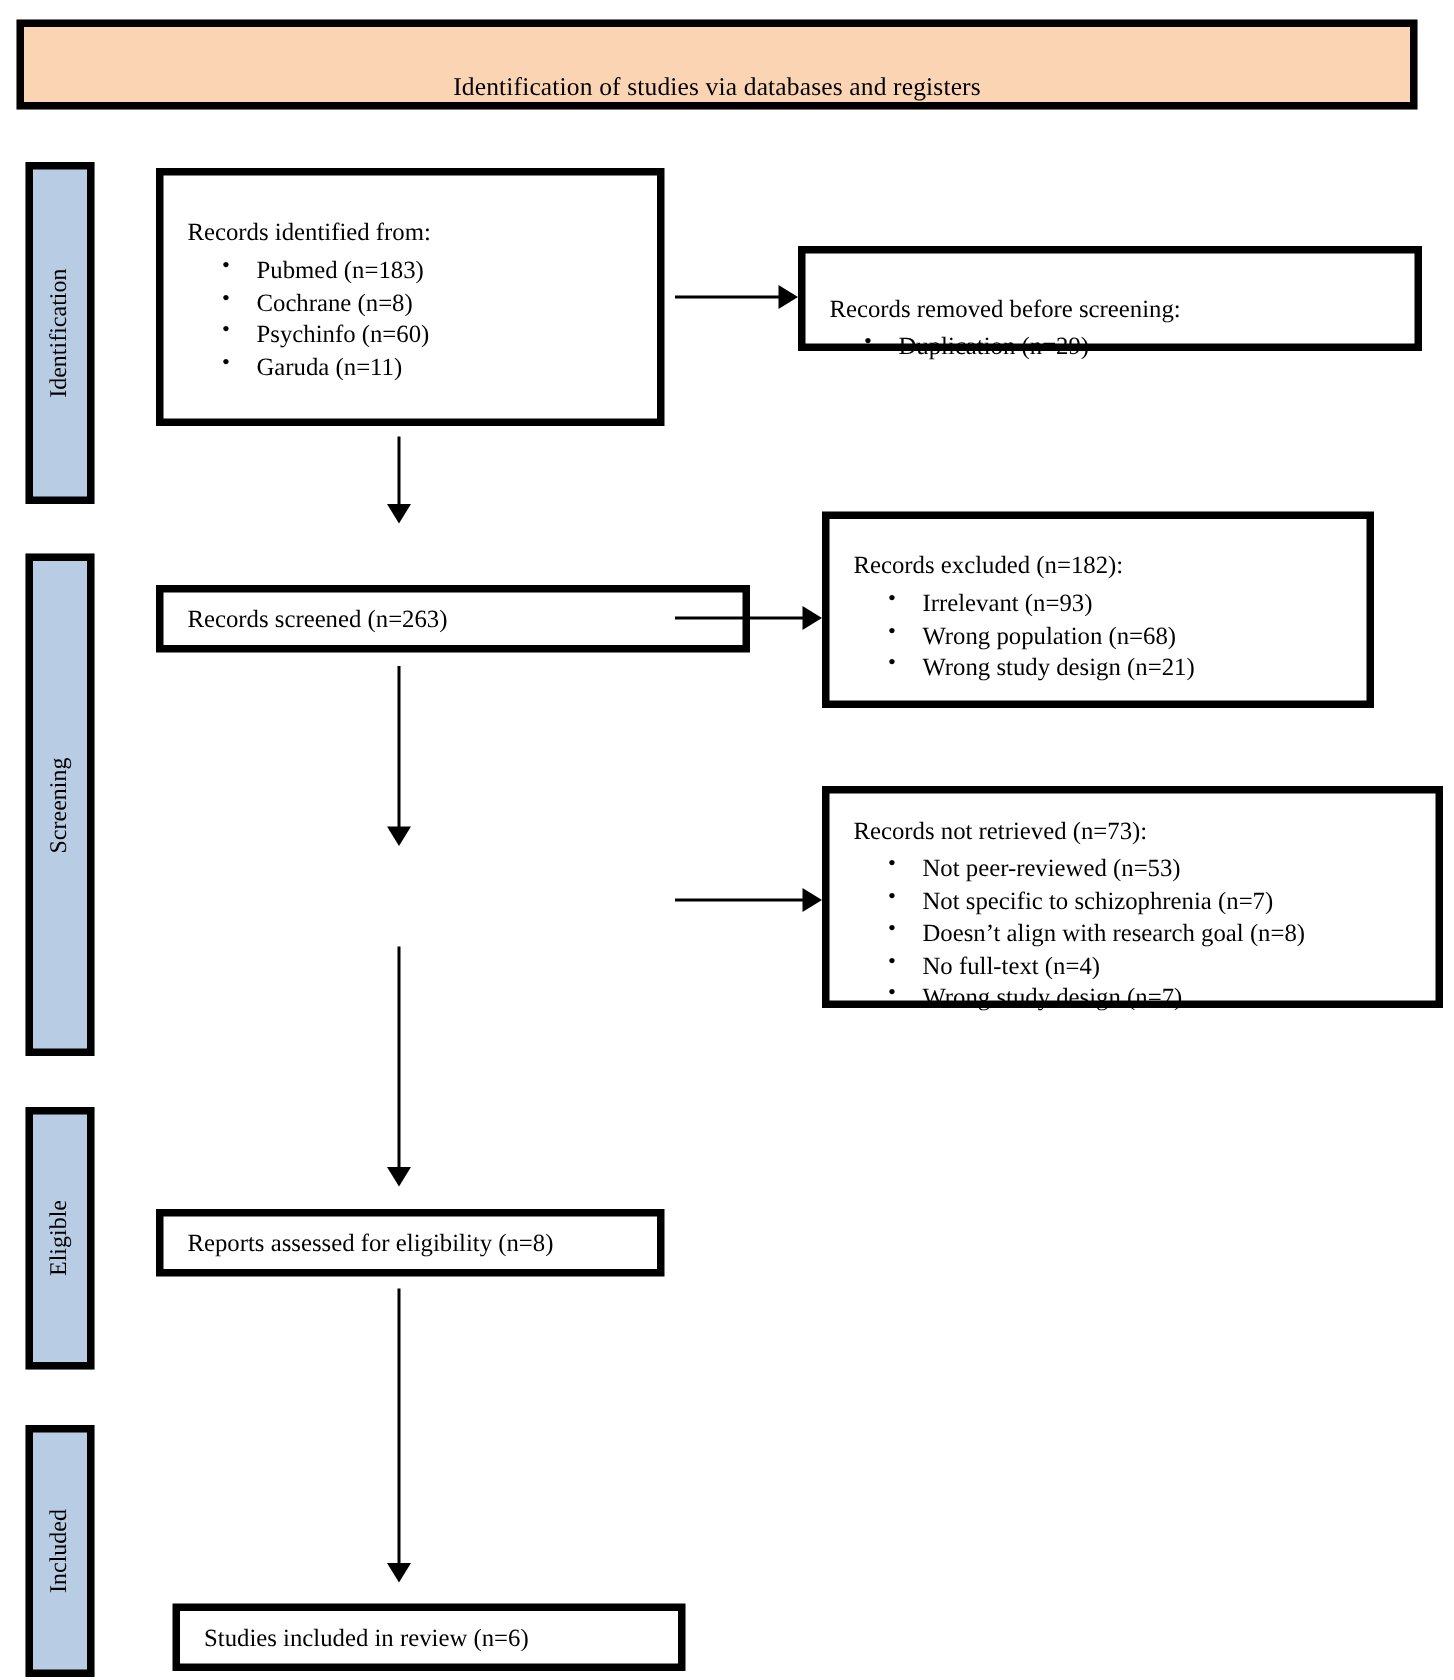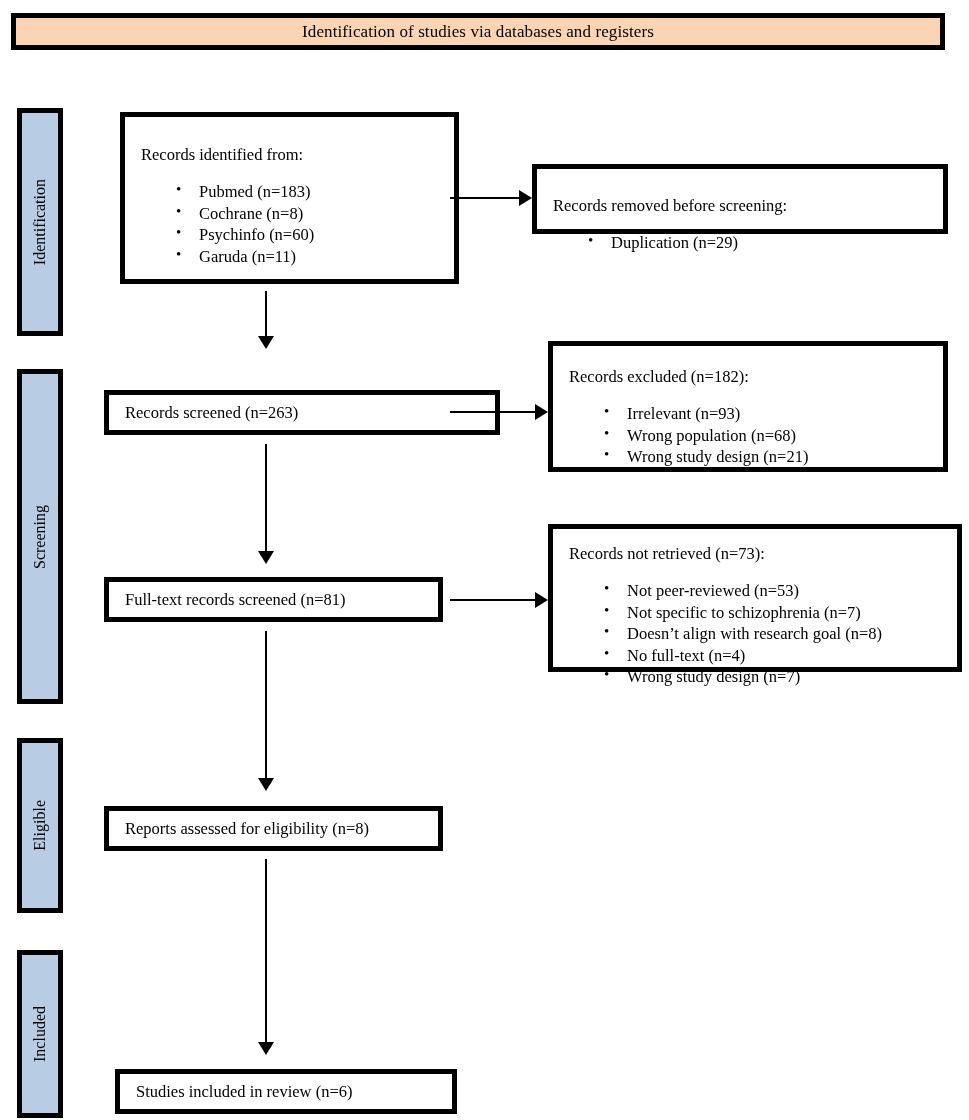--- a/index.html
+++ b/index.html
@@ -16,26 +16,26 @@
     color: #000000;
     overflow: hidden;
   }
 
   
   .header-banner {
     position: absolute;
     left: 11px;
     top: 13px;
     width: 934px;
-    height: 37px;
+    height: 60px;
     border: 5px solid #000000;
     box-sizing: border-box;
     background: #fbd4b4;
     display: flex;
-    align-items: center;
+    align-items: flex-end;
     justify-content: center;
   }
   .header-banner .title {
     font-size: 17px;
     letter-spacing: .1px;
   }
 
   
   .stage-bar {
     position: absolute;
@@ -67,46 +67,46 @@
     box-sizing: border-box;
     background: #ffffff;
     font-size: 16.5px;
     line-height: 1.30;
     padding: 7px 10px 7px 16px;
   }
   .flow-box .box-heading {
     white-space: nowrap;
   }
   .flow-box ul {
-    margin: 16px;
+    margin: 4px;
     padding: 0 0 0 42px;
     list-style: none;
   }
   .flow-box ul li {
     position: relative;
     white-space: nowrap;
   }
   .flow-box ul li::before {
     content: "\2022";
     position: absolute;
     left: -23px;
     top: -1px;
     font-size: 15px;
   }
 
   
-  #box-identified   { left: 120px; top: 112px; width: 339px; height: 172px; padding-top: 27px; }
+  #box-identified   { left: 104px; top: 112px; width: 339px; height: 172px; padding-top: 27px; }
   #box-screened     { left: 104px; top: 390px; width: 396px; height: 45px;  display: flex; align-items: center; }
   #box-fulltext     { left: 104px; top: 577px; width: 339px; height: 45px;  display: flex; align-items: center; }
   #box-eligibility  { left: 104px; top: 806px; width: 339px; height: 45px;  display: flex; align-items: center; }
   #box-included     { left: 115px; top: 1069px; width: 342px; height: 45px; display: flex; align-items: center; }
 
   
   #box-removed      { left: 532px; top: 164px; width: 416px; height: 70px;  padding-top: 26px; }
-  #box-excluded     { left: 548px; top: 341px; width: 400px; height: 131px; padding-top: 20px; }
+  #box-excluded     { left: 548px; top: 341px; width: 368px; height: 131px; padding-top: 20px; }
   #box-notretrieved { left: 548px; top: 524px; width: 414px; height: 148px; padding-top: 14px; }
 
   
   .v-connector {
     position: absolute;
     width: 20px;
   }
   .v-connector .line {
     position: absolute;
     left: 9px;
@@ -201,23 +201,20 @@
 
   <div class="flow-box" id="box-excluded">
     <div class="box-heading">Records excluded (n=182):</div>
     <ul>
       <li>Irrelevant (n=93)</li>
       <li>Wrong population (n=68)</li>
       <li>Wrong study design (n=21)</li>
     </ul>
   </div>
 
-  <div class="flow-box" id="box-fulltext">
-    <div class="box-heading">Full-text records screened (n=81)</div>
-  </div>
 
   <div class="flow-box" id="box-notretrieved">
     <div class="box-heading">Records not retrieved (n=73):</div>
     <ul>
       <li>Not peer-reviewed (n=53)</li>
       <li>Not specific to schizophrenia (n=7)</li>
       <li>Doesn’t align with research goal (n=8)</li>
       <li>No full-text (n=4)</li>
       <li>Wrong study design (n=7)</li>
     </ul>

